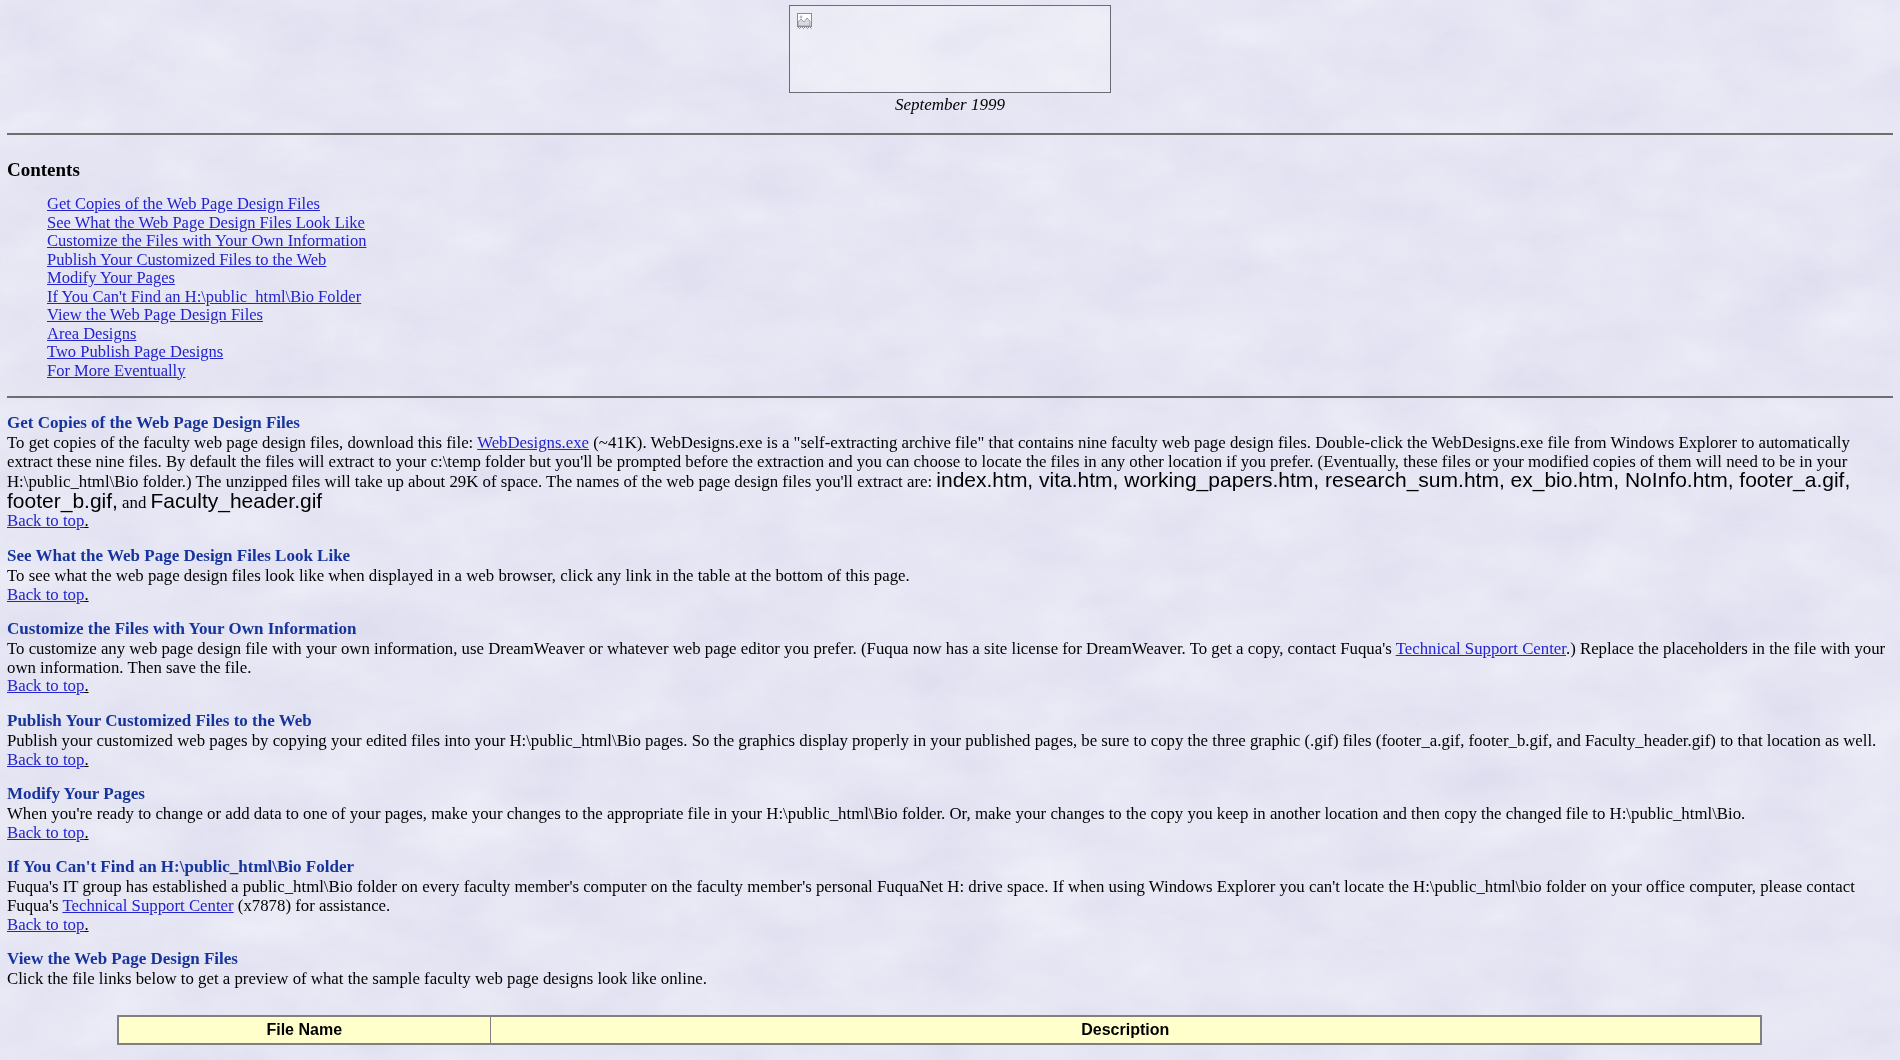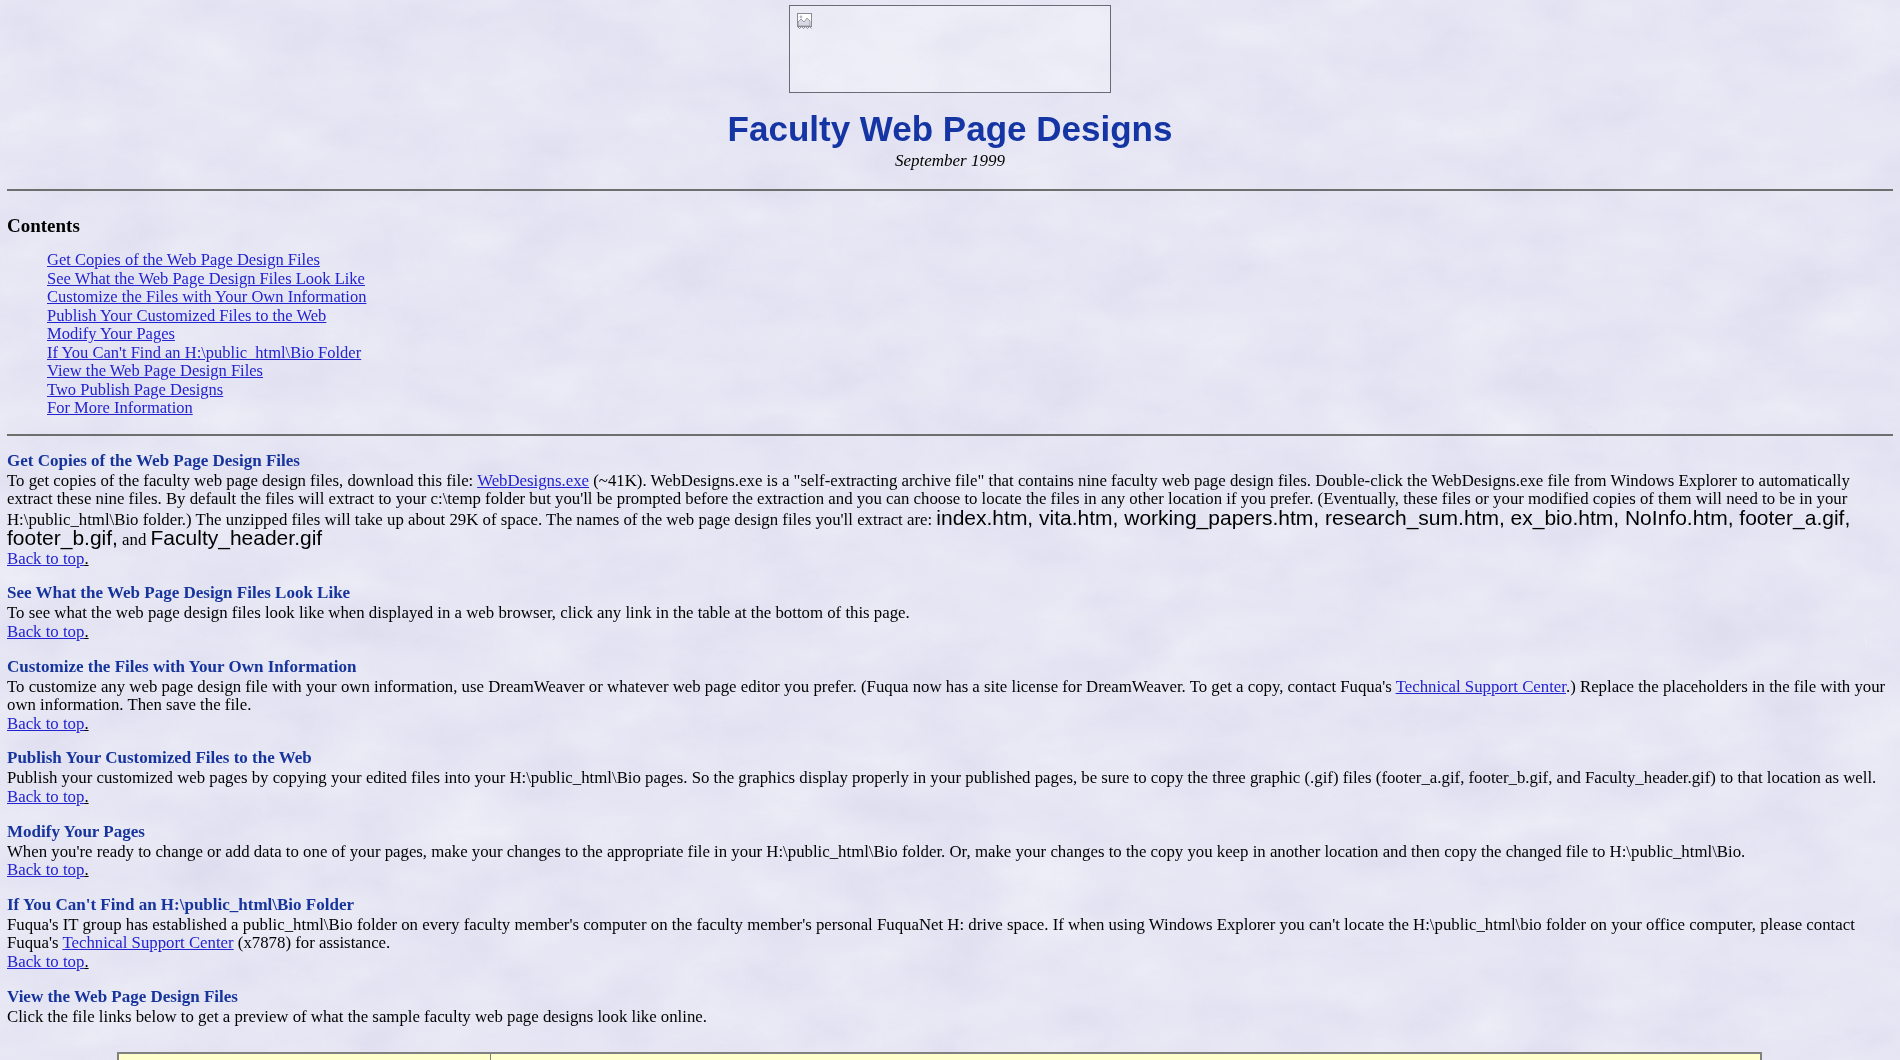--- a/index.html
+++ b/index.html
@@ -85,36 +85,36 @@
 
   <div class="banner">
     <svg class="broken-ico" width="17" height="17" viewBox="0 0 17 17">
       <rect x="0.5" y="0.5" width="14" height="13" fill="#ffffff" stroke="#8a8a96"></rect>
       <path d="M1 9 l3 -3 3 3 3 -4 3 3 v5 h-12 z" fill="#d8d8e4" stroke="#8a8a96" stroke-width="0.8"></path>
       <path d="M0.5 13.5 l2 2 2 -2 2 2 2 -2 2 2 2 -2 2 2" fill="none" stroke="#8a8a96"></path>
       <circle cx="4" cy="4" r="1.4" fill="#b8b8c8"></circle>
     </svg>
   </div>
 
-  <h1 class="title">Faculty Web Page Designs</h1>
   <div class="date">September 1999</div>
 
   <hr class="rule">
 
   <div class="contents-h">Contents</div>
   <div class="contents-list" id="contents-list">
       <div class="cline"><a href="#" class="clink">Get Copies of the Web Page Design Files</a></div>
       <div class="cline"><a href="#" class="clink">See What the Web Page Design Files Look Like</a></div>
       <div class="cline"><a href="#" class="clink">Customize the Files with Your Own Information</a></div>
       <div class="cline"><a href="#" class="clink">Publish Your Customized Files to the Web</a></div>
       <div class="cline"><a href="#" class="clink">Modify Your Pages</a></div>
       <div class="cline"><a href="#" class="clink">If You Can't Find an H:\public_html\Bio Folder</a></div>
       <div class="cline"><a href="#" class="clink">View the Web Page Design Files</a></div>
+      <div class="cline"><a href="#" class="clink">Area Designs</a></div>
       <div class="cline"><a href="#" class="clink">Two Publish Page Designs</a></div>
-      <div class="cline"><a href="#" class="clink">For More Information</a></div>
+      <div class="cline"><a href="#" class="clink">For More Eventually</a></div>
     </div>
 
   <hr class="rule">
 
   <div id="sections">
   <div class="section">
     <div class="section-heading">Get Copies of the Web Page Design Files</div>
     <div class="section-body"><span class="">To get copies of the faculty web page design files, download this file: </span><a href="#" class="blink">WebDesigns.exe</a><span class=""> (~41K). WebDesigns.exe is a "self-extracting archive file" that contains nine faculty web page design files. Double-click the WebDesigns.exe file from Windows Explorer to automatically extract these nine files. By default the files will extract to your c:\temp folder but you'll be prompted before the extraction and you can choose to locate the files in any other location if you prefer. (Eventually, these files or your modified copies of them will need to be in your H:\public_html\Bio folder.) The unzipped files will take up about 29K of space. The names of the web page design files you'll extract are: </span><span class="sans">index.htm, vita.htm, working_papers.htm, research_sum.htm, ex_bio.htm, NoInfo.htm, footer_a.gif, footer_b.gif,</span><span class=""> and </span><span class="sans">Faculty_header.gif</span></div>
     <div class="back"><a href="#" class="blink">Back to top</a><span>.</span></div>
   </div>

